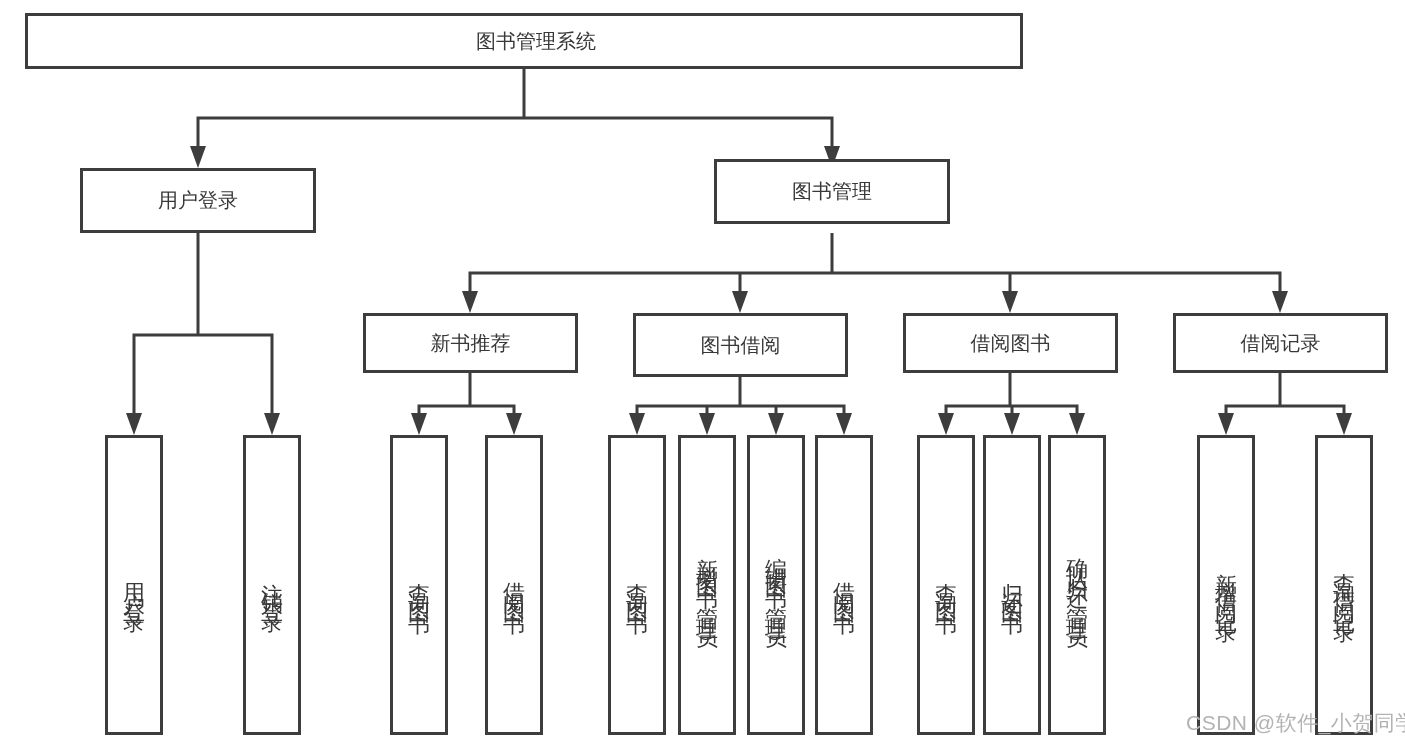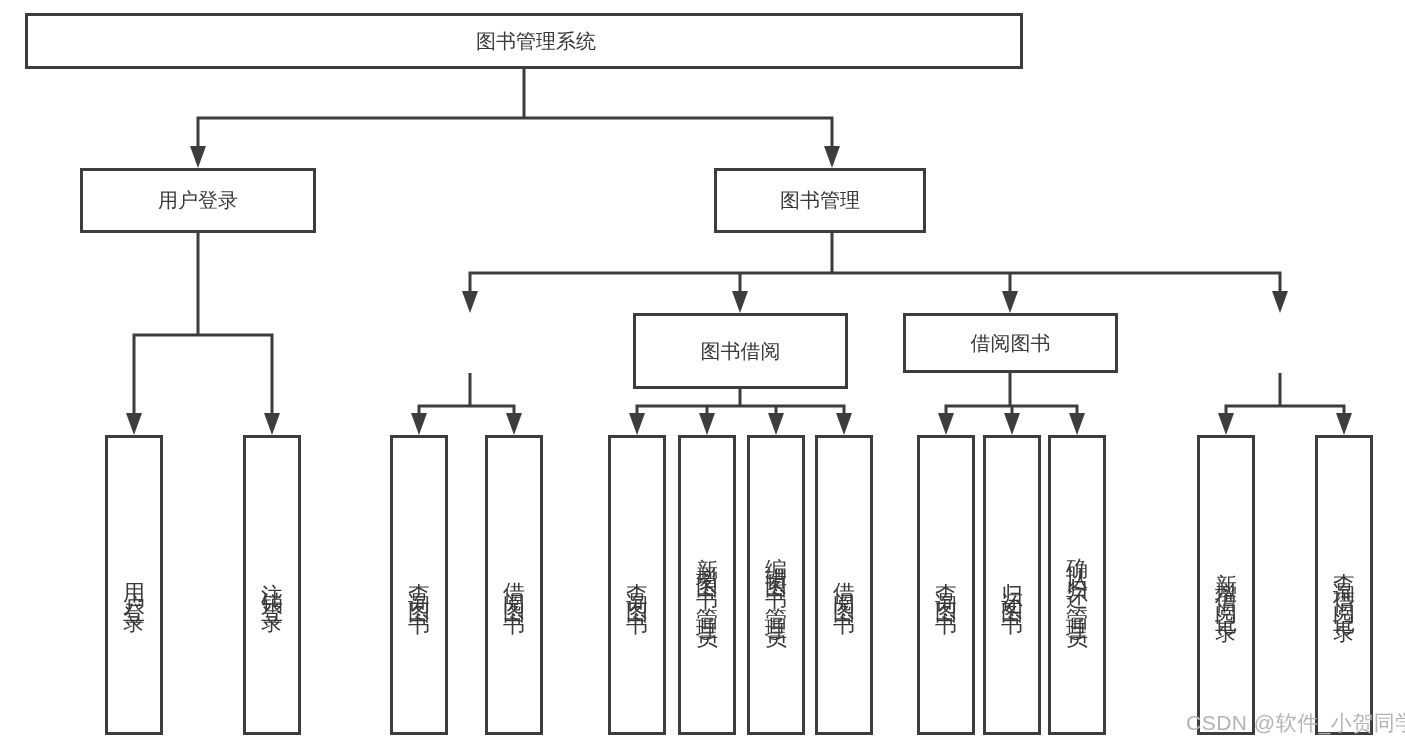--- a/index.html
+++ b/index.html
@@ -83,24 +83,26 @@
     <g>
       <path d="M1280,373 V406 M1224.5,406 H1345.5 M1226,406 V414 M1344,406 V414"></path>
       <polygon points="1218,413 1234,413 1226,435"></polygon>
       <polygon points="1336,413 1352,413 1344,435"></polygon>
     </g>
   </svg>
 
   <div class="node root" style="left:25px;top:13px;width:998px;height:56px">图书管理系统</div>
 
   <div class="node" style="left:80px;top:168px;width:236px;height:65px">用户登录</div>
-  <div class="node" style="left:714px;top:168px;width:212px;height:65px">图书管理</div>
+  <div class="node" style="left:714px;top:159px;width:236px;height:65px">图书管理</div>
 
-  <div class="node" style="left:633px;top:313px;width:215px;height:76px">图书借阅</div>
+  <div class="node" style="left:363px;top:313px;width:215px;height:60px">新书推荐</div>
+  <div class="node" style="left:633px;top:313px;width:215px;height:64px">图书借阅</div>
   <div class="node" style="left:903px;top:313px;width:215px;height:60px">借阅图书</div>
+  <div class="node" style="left:1173px;top:313px;width:215px;height:60px">借阅记录</div>
 
   <div class="node leaf" style="left:105px;top:435px;width:58px;height:300px">
     <span class="vtext">用户登录</span>
   </div>
   <div class="node leaf" style="left:243px;top:435px;width:58px;height:300px">
     <span class="vtext">注销登录</span>
   </div>
 
   <div class="node leaf" style="left:390px;top:435px;width:58px;height:300px">
     <span class="vtext">查询图书</span>

